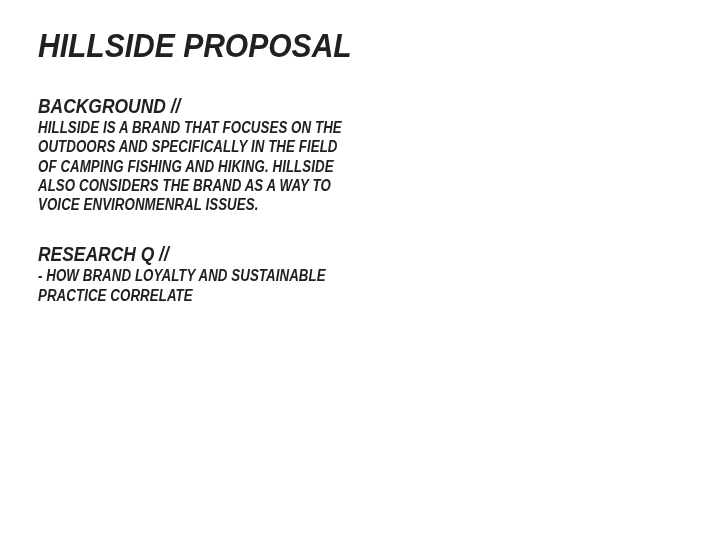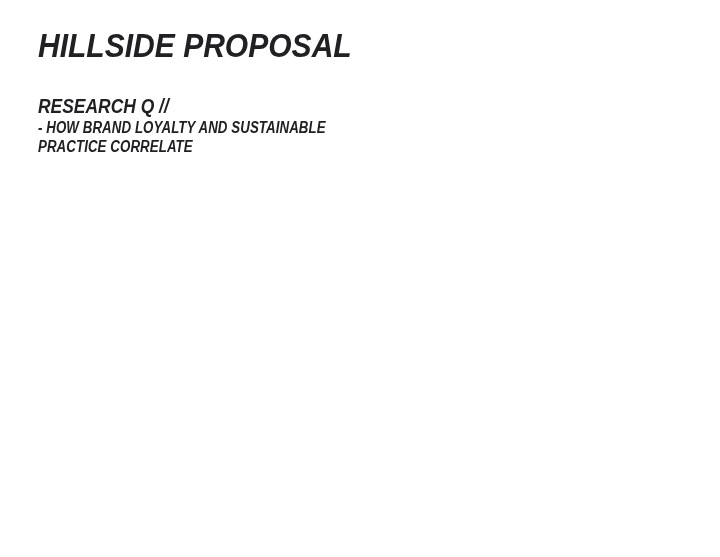--- a/index.html
+++ b/index.html
@@ -49,20 +49,28 @@
     letter-spacing: 0.1px;
   }
 </style>
 </head>
 <body>
 
 <div class="slide">
 
   <h1 class="title">HILLSIDE PROPOSAL</h1>
 
+  <section class="section">
+    <h2 class="heading">BACKGROUND //</h2>
+    <p class="body-text">HILLSIDE IS A BRAND THAT FOCUSES ON THE
+OUTDOORS AND SPECIFICALLY IN THE FIELD
+OF CAMPING FISHING AND HIKING. HILLSIDE
+ALSO CONSIDERS THE BRAND AS A WAY TO
+VOICE ENVIRONMENRAL ISSUES.</p>
+  </section>
 
 
   <section class="section tight">
     <h2 class="heading">RESEARCH Q //</h2>
     <p class="body-text">- HOW BRAND LOYALTY AND SUSTAINABLE
 PRACTICE CORRELATE</p>
   </section>
 
 
 </div>

